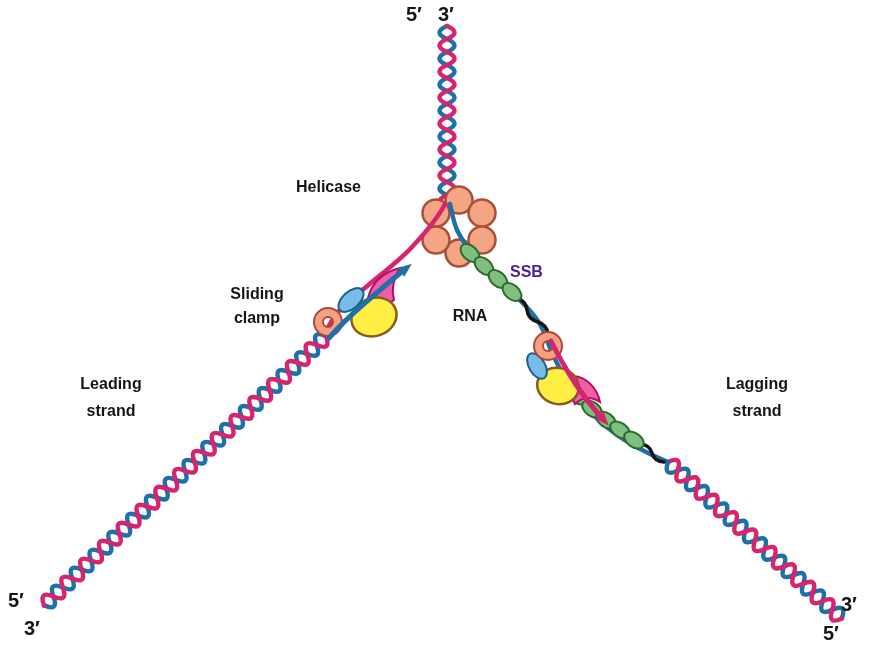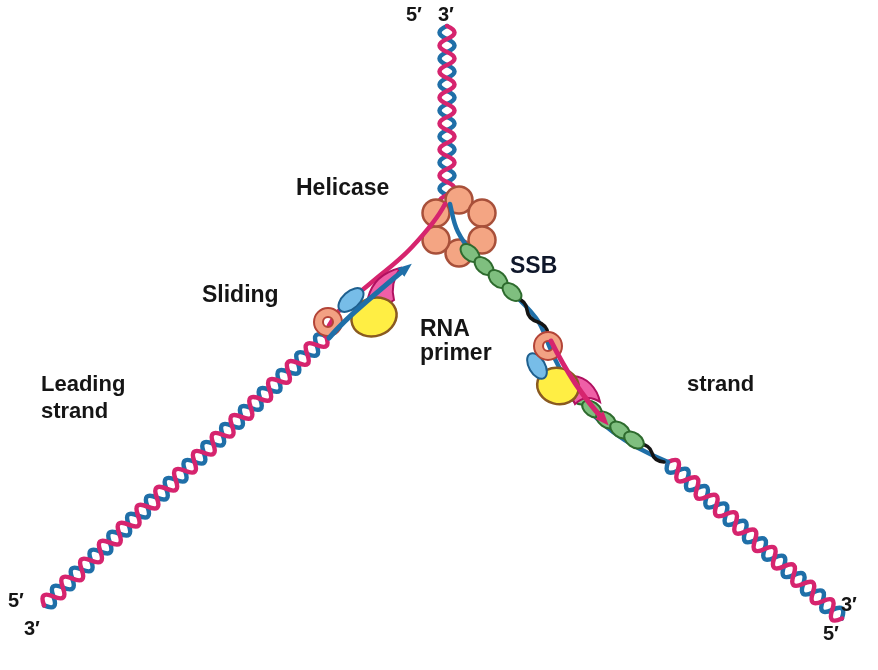--- a/index.html
+++ b/index.html
@@ -1,23 +1,23 @@
 <!DOCTYPE html>
 <html><head>
 <meta charset="utf-8">
 <style>
   *{margin:0;padding:0;box-sizing:border-box}
   html,body{background:#ffffff}
   .stage{position:relative;width:878px;height:670px;background:#fff;overflow:hidden;
          font-family:"Liberation Sans",sans-serif}
   .stage svg{position:absolute;left:0;top:0}
-  .lbl{position:absolute;font-weight:700;color:#151515;font-size:23px;line-height:24px;white-space:nowrap}
-  .lbl.center{white-space:normal}
+  .lbl{position:absolute;font-weight:700;color:#151515;font-size:16px;line-height:24px;white-space:nowrap}
+  .lbl.center{text-align:center;white-space:normal}
   .lbl.prime{font-size:20px}
-  .lbl.big{font-size:22px;line-height:27px}
+  .lbl.big{font-size:16px;line-height:27px}
 </style>
 </head>
 <body>
 
 <div class="stage">
 
   <svg id="fork-svg" width="878" height="670" viewBox="0 0 878 670">
       <defs>
         <marker id="ah-pink" markerWidth="18" markerHeight="16" refX="4" refY="5.5" orient="auto" markerUnits="userSpaceOnUse">
           <path d="M0,0 L14,5.5 L0,11 Z" fill="#d6246e"></path>
@@ -85,40 +85,41 @@
         <circle cx="548" cy="346" r="5" fill="none" stroke="#b34437" stroke-width="2"></circle>
       </g>
       <path d="M551,341 C558,355 565,368 575,383 C585,398 593,408 602,418" fill="none" stroke="#d6246e" stroke-width="5" stroke-linecap="round" marker-end="url(#ah-pink)"></path>
     </svg>
 
   <div class="lbl prime" style="left:406px;top:2px">5′</div>
   <div class="lbl prime" style="left:438px;top:2px">3′</div>
 
   <div class="lbl" style="left:296px;top:175px">Helicase</div>
 
-  <div class="lbl" style="left: 510px; top: 253px; color: #0f172a;">SSB</div>
+  <div class="lbl" style="left: 510px; top: 260px; color: #4c1d95;">SSB</div>
 
   <div class="lbl center" style="left:202px;top:282px;width:110px">
     <div>Sliding</div>
+    <div>clamp</div>
   </div>
 
   <div class="lbl center" style="left:296px;top:342px;width:170px">
   </div>
 
-  <div class="lbl center" style="left:420px;top:316px;width:100px">
+  <div class="lbl center" style="left:420px;top:304px;width:100px">
     <div>RNA</div>
-    <div>primer</div>
   </div>
 
   <div class="lbl center big" style="left:41px;top:370px;width:140px">
     <div>Leading</div>
     <div>strand</div>
   </div>
 
   <div class="lbl center big" style="left:687px;top:370px;width:140px">
+    <div>Lagging</div>
     <div>strand</div>
   </div>
 
   <div class="lbl prime" style="left:8px;top:588px">5′</div>
   <div class="lbl prime" style="left:24px;top:616px">3′</div>
 
   <div class="lbl prime" style="left:841px;top:592px">3′</div>
   <div class="lbl prime" style="left:823px;top:621px">5′</div>
 
 </div>

